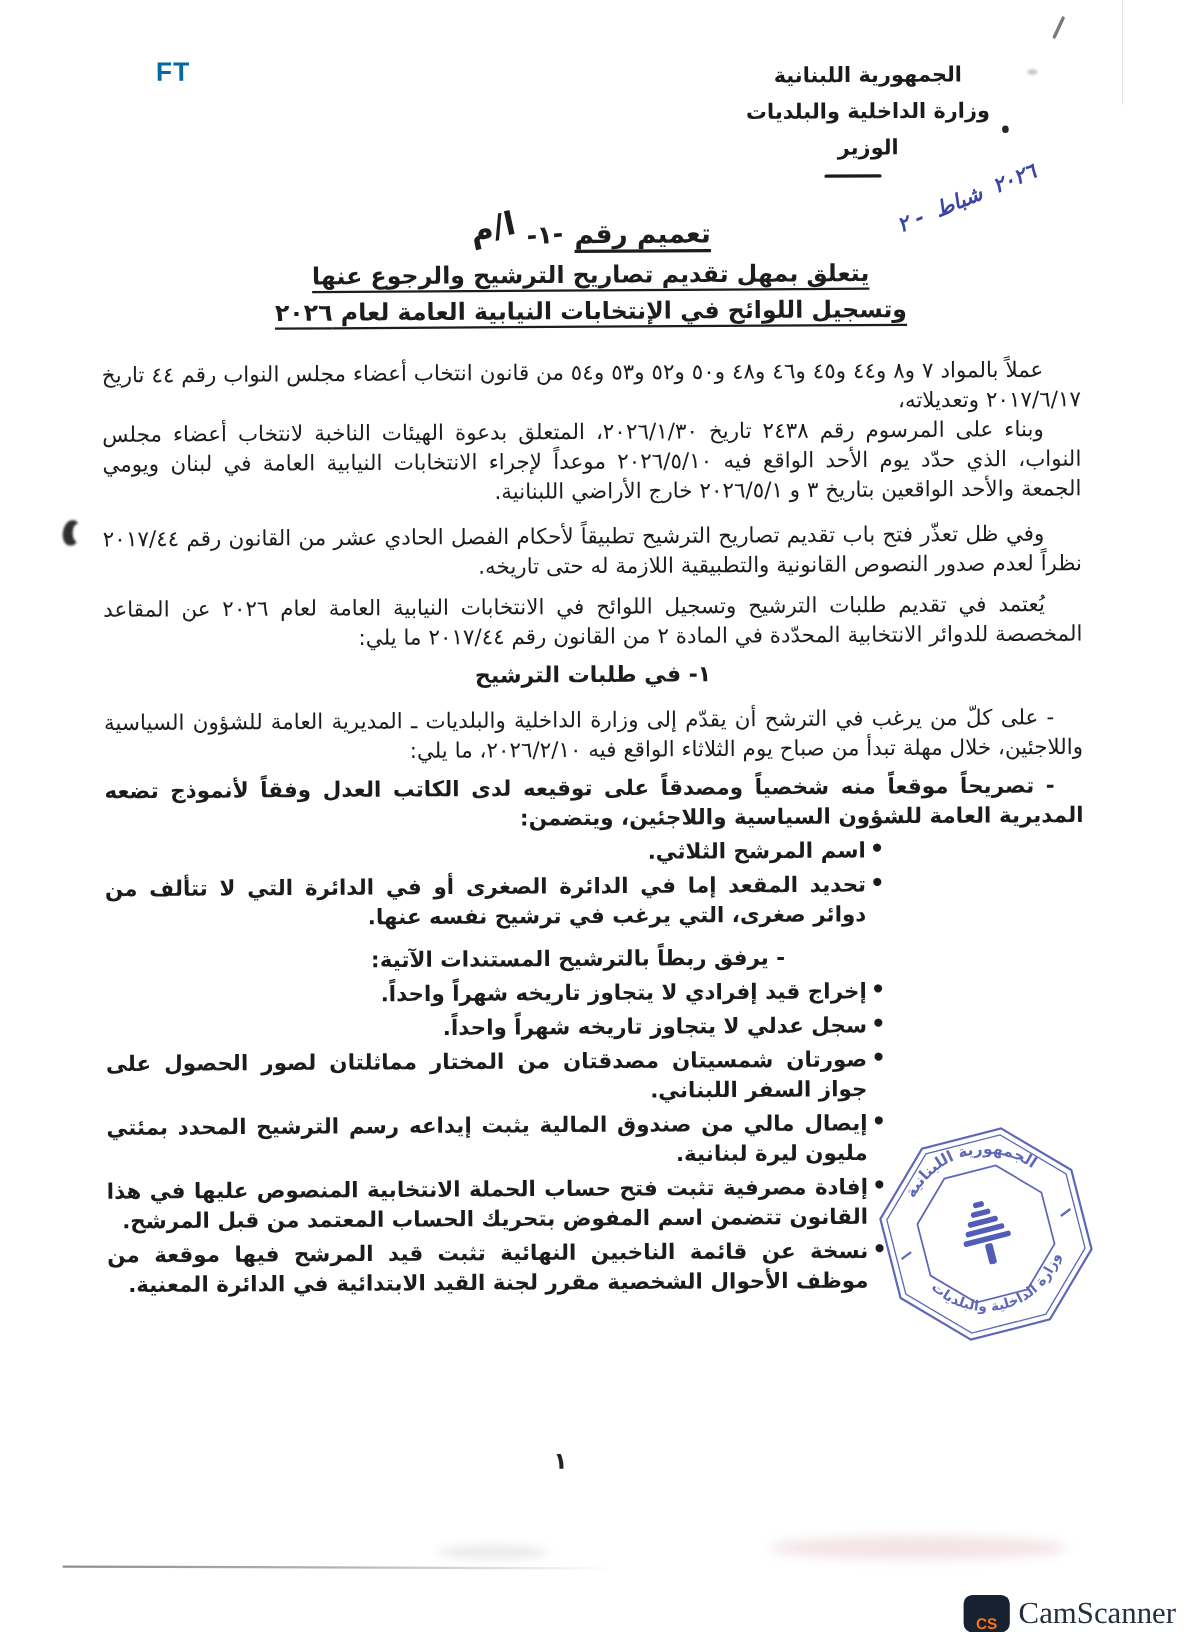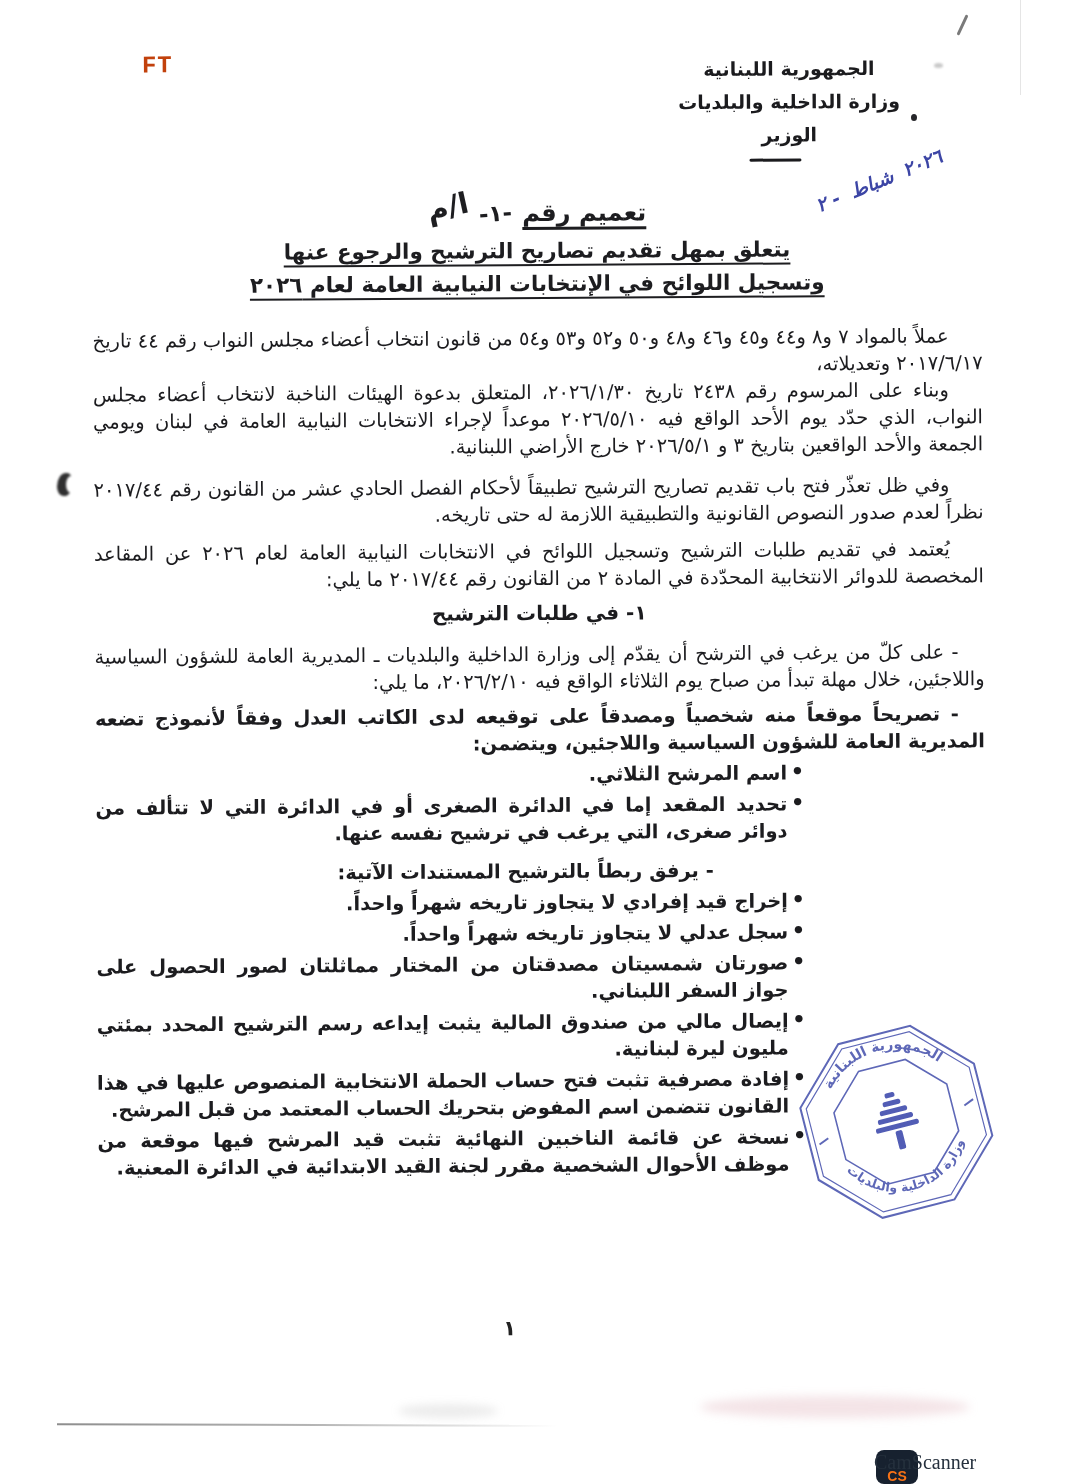--- a/index.html
+++ b/index.html
@@ -2,22 +2,22 @@
 <html lang="ar"><head>
 <meta charset="utf-8">
 <style>
   * { margin:0; padding:0; box-sizing:border-box; }
   html,body { width:1080px; height:1484px; background:#ffffff; overflow:hidden; }
   body { font-family:"DejaVu Sans", sans-serif; color:#1d1d20; position:relative; }
 
   .sheet { position:absolute; inset:0; transform:rotate(-0.35deg); }
 
   
-  .corner-mark { position:absolute; top:50px; left:146px; font-family:Liberation Mono, monospace;
-    font-weight:bold; font-size:24px; color:#c2410c; letter-spacing:1px; }
+  .corner-mark { position:absolute; top:50px; left:146px; font-family:Liberation Sans, sans-serif;
+    font-weight:bold; font-size:24px; color:#0369a1; letter-spacing:1px; }
 
   
   .letterhead { position:absolute; top:54px; left:628px; width:330px; text-align:center;
     direction:rtl; font-weight:bold; font-size:19px; line-height:33px; color:#1b1b1e; }
   .letterhead-rule { width:52px; height:3px; background:#1b1b1e; margin:7px auto 0 auto;
     transform:translateX(-14px); border-radius:2px; }
 
   
   .hw-date { position:absolute; top:196px; left:824px; display:flex; direction:ltr; gap:12px;
     align-items:baseline; transform:rotate(-22deg); transform-origin:left bottom;
@@ -53,22 +53,22 @@
     font-size:21px; font-weight:bold; color:#222; }
 
   
   .stamp { position:absolute; left:794px; top:1024px; width:200px; height:200px;
     transform:rotate(-14deg); opacity:0.82; }
 
   
   .cs-badge { position:absolute; left:876px; top:1450px; width:42px; height:34px; background:#17212f;
     border-radius:8px; display:flex; align-items:flex-end; justify-content:center;
     color:#f97316; font-weight:bold; font-size:14px; font-family:"Liberation Sans", sans-serif; }
-  .cs-label { position:absolute; left:874px; top:1451px; font-family:"Liberation Serif", serif;
-    font-size:20px; color:#25303d; }
+  .cs-label { position:absolute; left:926px; top:1451px; font-family:"Liberation Serif", serif;
+    font-size:28px; color:#25303d; }
 
   
   .blob { position:absolute; left:57px; top:473px; width:15px; height:23px; background:#2f2f30;
     border-radius:65% 35% 55% 45%; filter:blur(1px); }
   .blob::after { content:""; position:absolute; right:-4px; top:3px; width:10px; height:17px;
     background:#fff; border-radius:50%; }
   .edge-line { position:absolute; left:57px; top:1424px; width:500px; height:2px;
     background:linear-gradient(to right, #8e8e8e, #b3b3b3 50%, rgba(210,210,210,0));
     transform:rotate(0.2deg); }
   .pink-smudge { position:absolute; left:700px; top:1396px; width:270px; height:22px;

